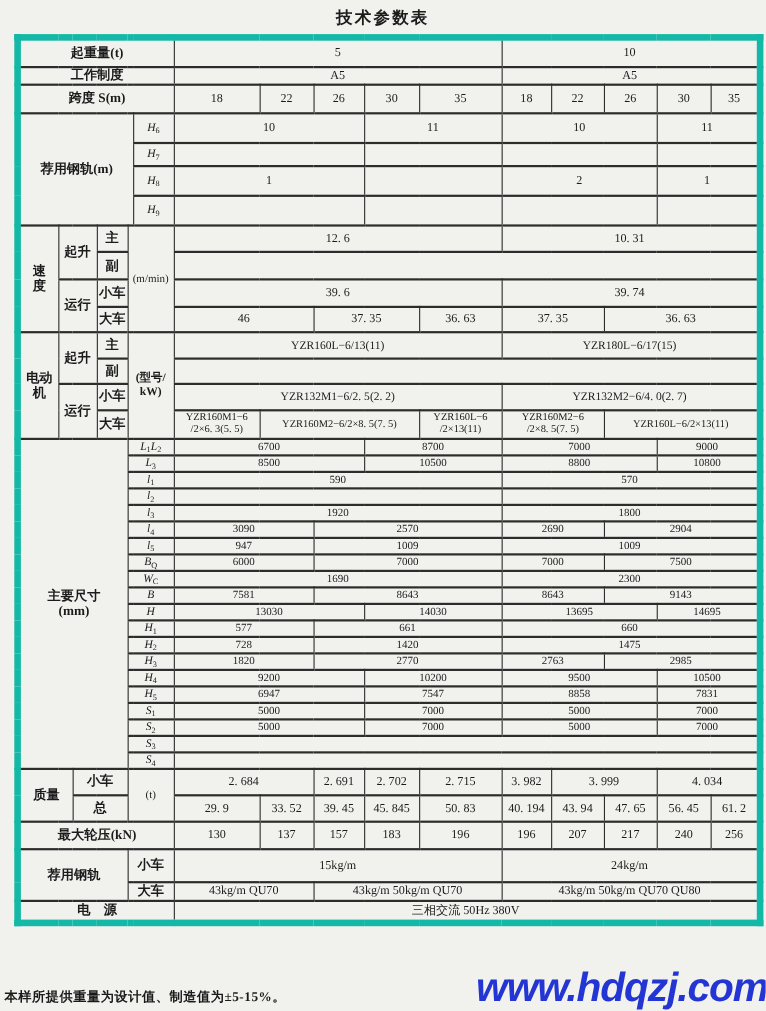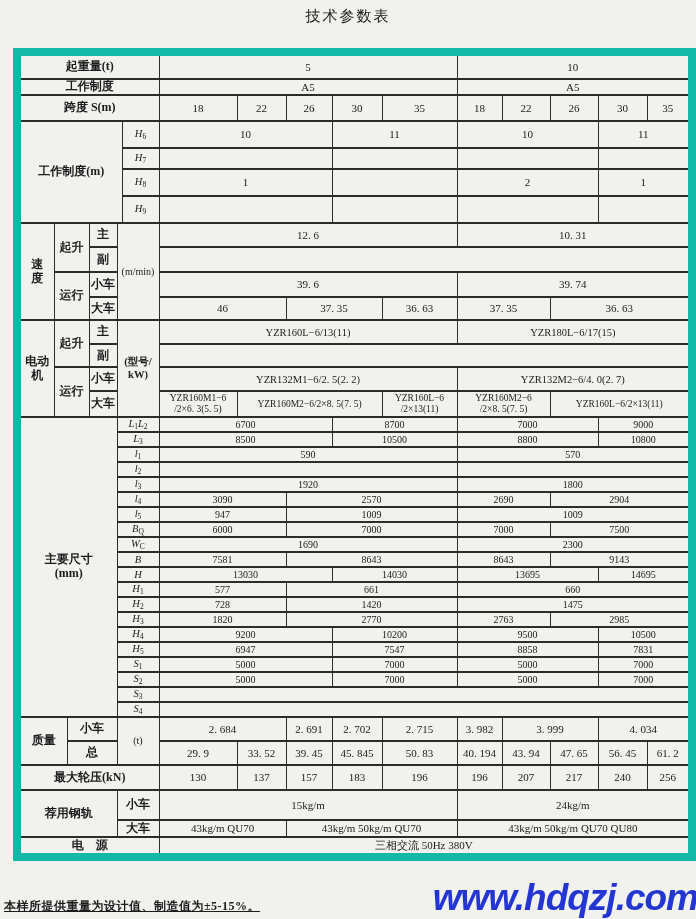--- a/index.html
+++ b/index.html
@@ -1,37 +1,37 @@
 <!DOCTYPE html>
 <html><head>
 <meta charset="utf-8">
 <style>
   html,body{margin:0;padding:0;}
   body{width:696px;height:919px;background:#f1f1ee;position:relative;overflow:hidden;
        font-family:"Liberation Serif","DejaVu Serif",serif;color:#1b1b1b;}
   .page{position:absolute;inset:0;}
   .title{position:absolute;top:7px;left:0;width:100%;text-align:center;
-         font-size:15px;font-weight:normal;letter-spacing:2px;}
-  table{position:absolute;left:13px;top:48px;width:675px;
-        border-collapse:collapse;table-layout:fixed;border:8px solid #14b8a6;}
+         font-size:15px;font-weight:bold;letter-spacing:2px;}
+  table{position:absolute;left:13px;top:31px;width:675px;
+        border-collapse:collapse;table-layout:fixed;border:6px solid #14b8a6;}
   td{border-left:1px solid #2c2c2c;border-right:1px solid #2c2c2c;
      border-top:2px solid #2c2c2c;border-bottom:2px solid #2c2c2c;
      padding:0;text-align:center;vertical-align:middle;overflow:hidden;}
   .l{font-weight:bold;font-size:12px;line-height:1.15;}
   .v{font-size:11px;white-space:pre-line;line-height:1.1;}
   .u{font-size:10px;white-space:pre-line;line-height:1.15;}
   .ub{font-size:10.5px;font-weight:bold;white-space:pre-line;line-height:1.2;margin-left:26px;}
   .s{font-size:10.5px;}
   .s i{font-style:italic;}
   sub{font-size:7.5px;vertical-align:-2px;}
   tr.dim td{height:13px;}
   tr.dim .v{font-size:10px;line-height:1;}
   .vm{font-size:9.5px;white-space:pre-line;line-height:1.15;}
   .sm{font-size:10.5px;white-space:pre-line;}
-  .note{position:absolute;left:4px;top:898px;font-size:12px;font-weight:600;letter-spacing:0.5px;text-decoration:underline;}
+  .note{position:absolute;left:4px;top:898px;font-size:12px;font-weight:600;letter-spacing:0.5px;}
   .watermark{position:absolute;right:-2px;top:880px;font-family:"Liberation Sans",sans-serif;
              font-weight:bold;font-style:italic;font-size:37px;letter-spacing:-1px;
              line-height:0.95;white-space:nowrap;}
 </style>
 </head>
 <body>
 
 <div class="page">
   <div class="title">技术参数表</div>
 
@@ -76,21 +76,21 @@
       <td class="v">30</td>
       <td class="v">35</td>
       <td class="v">18</td>
       <td class="v">22</td>
       <td class="v">26</td>
       <td class="v">30</td>
       <td class="v">35</td>
     </tr>
 
     <tr style="height:27px">
-      <td class="l" colspan="5" rowspan="4">工作制度(m)</td>
+      <td class="l" colspan="5" rowspan="4">荐用钢轨(m)</td>
       <td class="s"><i>H</i><sub>6</sub></td>
       <td class="v" colspan="3">10</td>
       <td class="v" colspan="2">11</td>
       <td class="v" colspan="3">10</td>
       <td class="v" colspan="2">11</td>
     </tr>
     <tr style="height:21px">
       <td class="s"><i>H</i><sub>7</sub></td>
       <td class="v" colspan="3"></td>
       <td class="v" colspan="2"></td>

